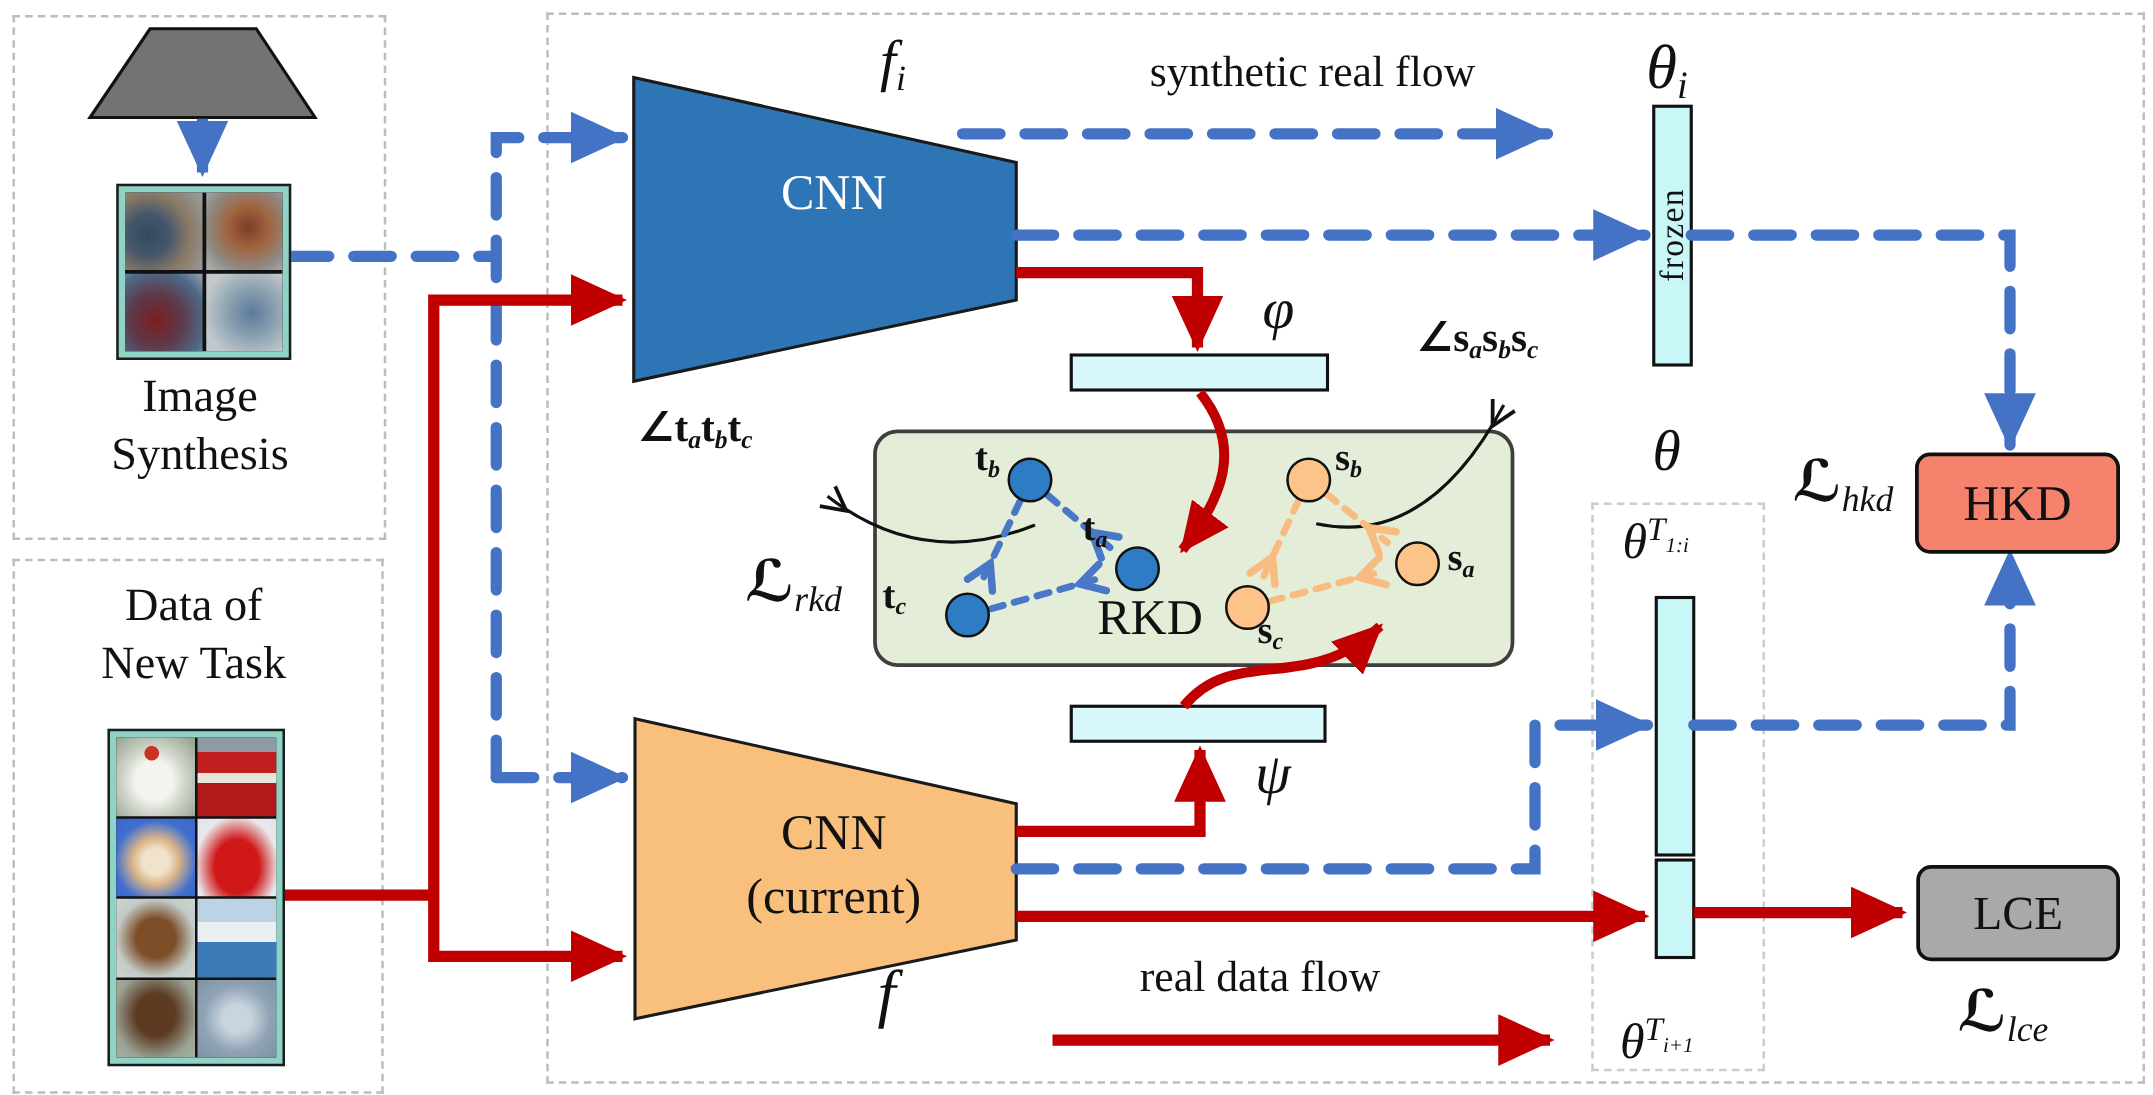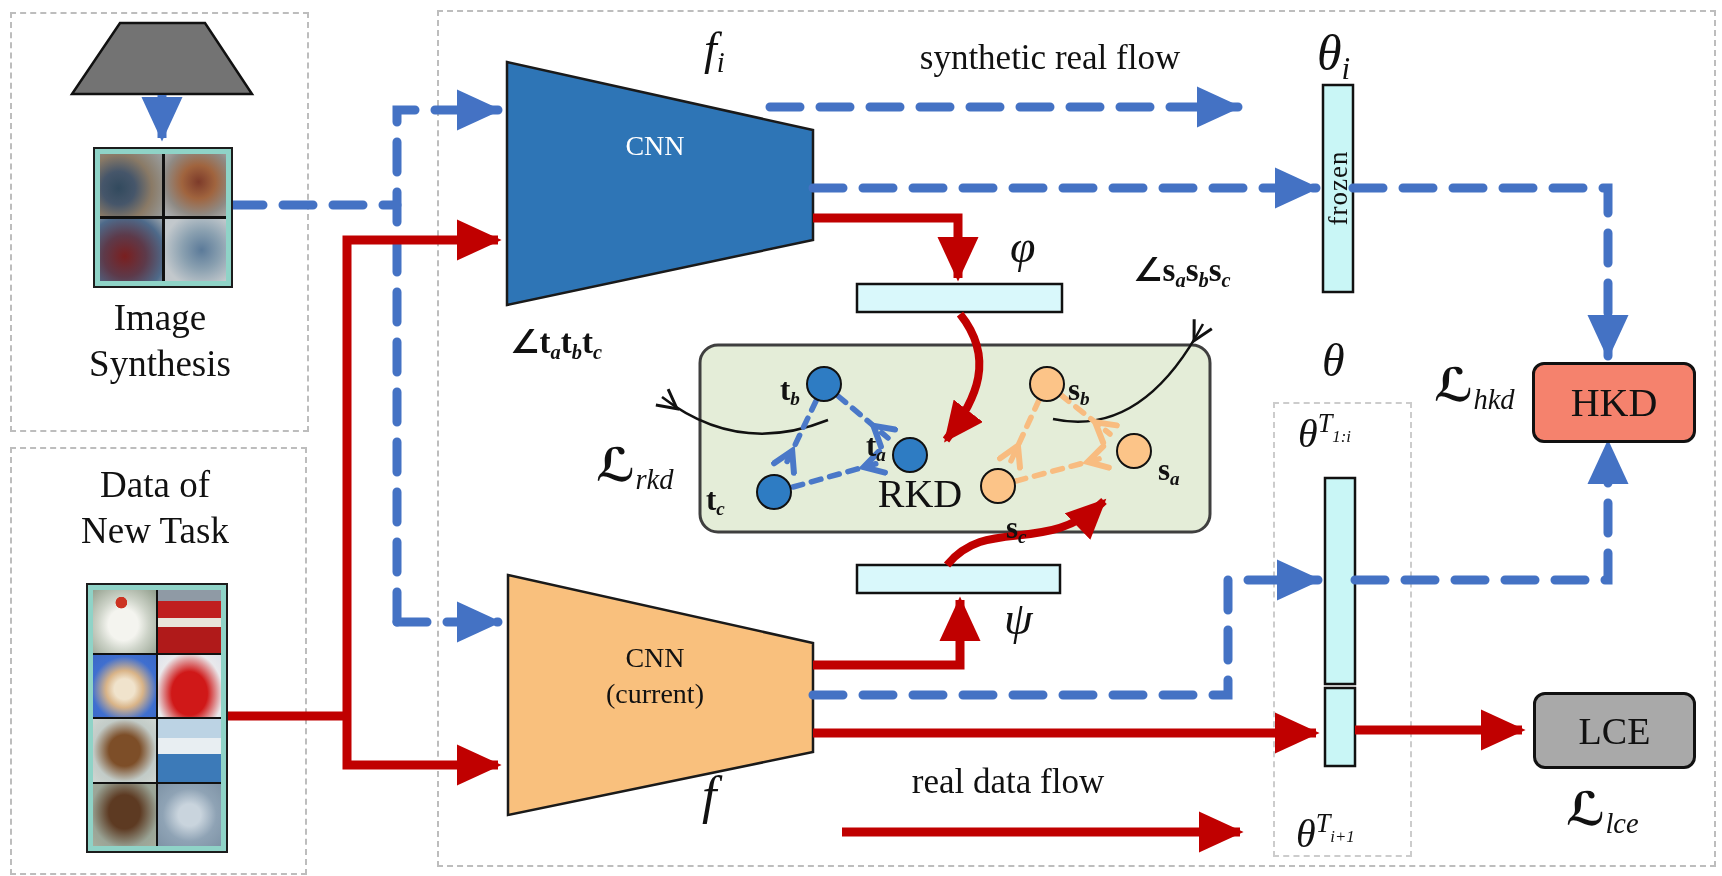--- a/index.html
+++ b/index.html
@@ -7,23 +7,23 @@
          font-family:"Liberation Serif","DejaVu Serif",serif;color:#111;}
   .dashedbox{position:absolute;border:2px dashed #bdbdbd;background:transparent;}
   .dashedbox.light{border-color:#cccccc;}
   svg.layer{position:absolute;left:0;top:0;}
   .lbl{position:absolute;white-space:nowrap;color:#111;}
   .ctr{text-align:center;}
   .it{font-style:italic;}
   .bold{font-weight:bold;}
   .white{color:#ffffff;}
   .sz35{font-size:35px;}
-  .sz40{font-size:28px;line-height:1.28;}
+  .sz40{font-size:40px;line-height:1.28;padding-left:12px;}
   .sz33{font-size:33px;}
-  .sz31{font-size:31px;margin-top:24px;}
+  .sz31{font-size:31px;}
   .sz46{font-size:46px;}
   .sz52{font-size:52px;}
   .sub{font-size:0.62em;vertical-align:-0.28em;font-style:italic;}
   .scriptL{font-family:"DejaVu Sans",sans-serif;font-style:italic;font-weight:bold;}
   .angle{font-family:"DejaVu Sans",sans-serif;font-weight:bold;font-style:normal;}
   .thsup{font-size:0.66em;vertical-align:0.55em;font-style:italic;}
   .thsupsub{font-size:0.42em;vertical-align:0.28em;font-style:italic;}
   .vbar-label{position:absolute;transform:translate(-50%,-50%) rotate(-90deg);
               font-size:27px;letter-spacing:1px;}
   .hkd{position:absolute;left:1532px;top:362px;width:158px;height:75px;background:#f5826d;

